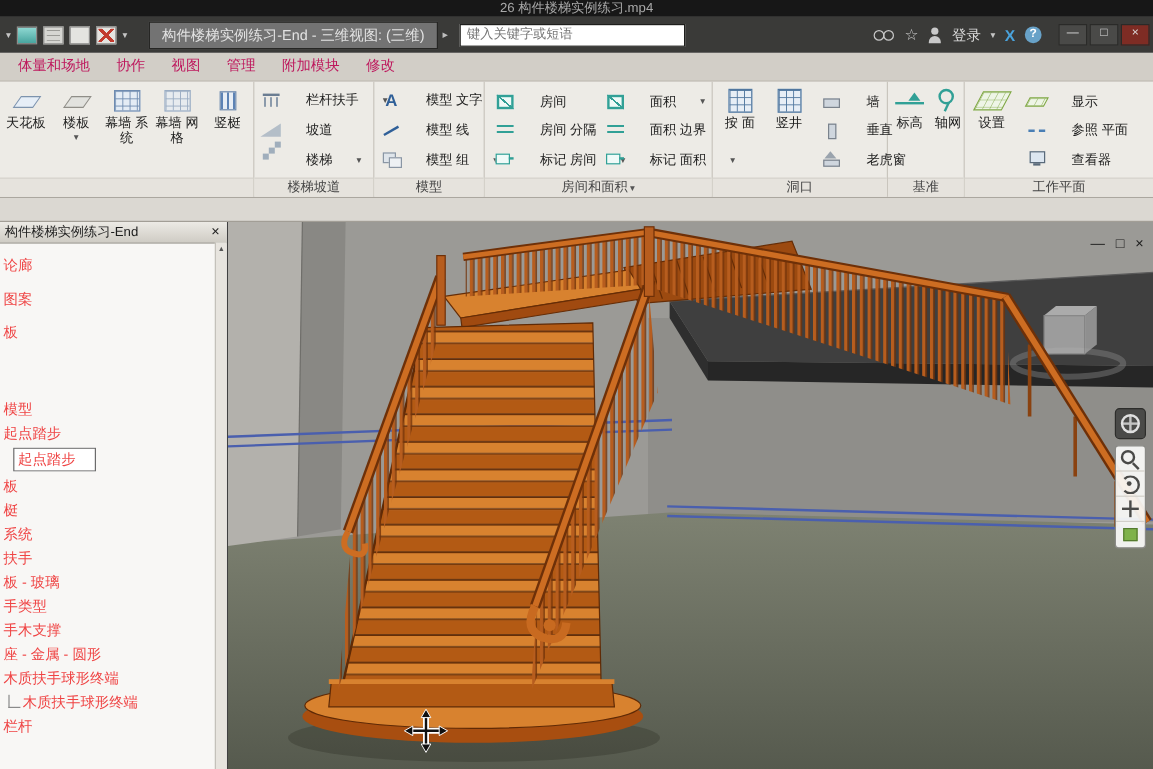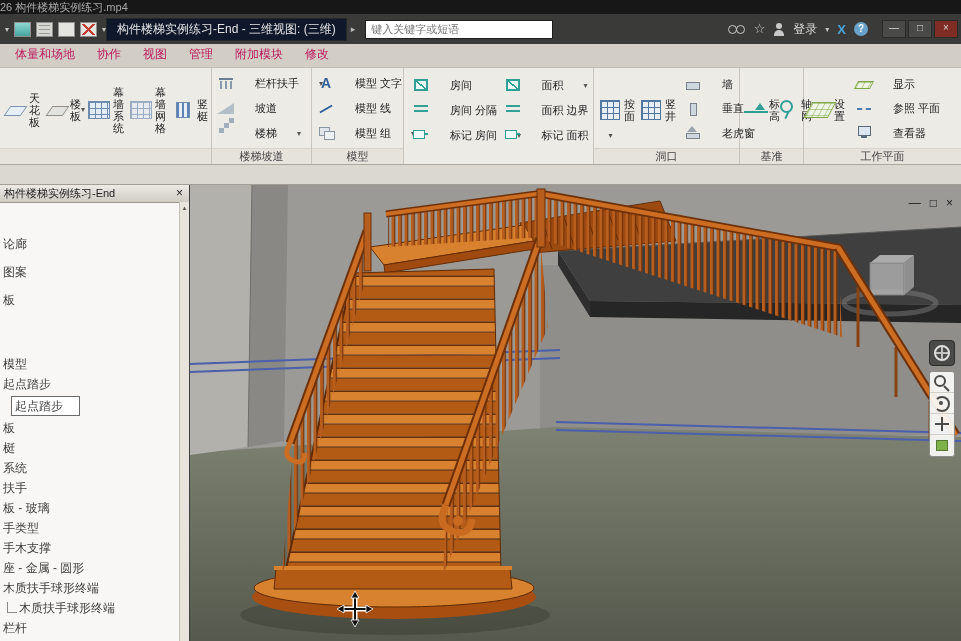--- a/index.html
+++ b/index.html
@@ -2,37 +2,37 @@
 <html><head>
 <meta charset="utf-8">
 <style>
   html,body{margin:0;padding:0}
   body{width:961px;height:641px;overflow:hidden;position:relative;
        font-family:"Liberation Sans","DejaVu Sans",sans-serif;background:#9b9a96;
        -webkit-font-smoothing:antialiased}
 
   
   .video-bar{position:absolute;top:0;left:0;right:0;height:14px;background:#171717;
-             color:#a9a9a9;font-size:11px;line-height:14px;text-align:left;white-space:nowrap}
+             color:#a9a9a9;font-size:11px;line-height:14px;text-align:center;white-space:nowrap}
 
   
   .app-bar{position:absolute;top:14px;left:0;right:0;height:30px;background:#3a3a38;
            display:flex;align-items:center;padding:0 3px;box-sizing:border-box;color:#cfcfcf}
   .qa-icons{display:flex;align-items:center;gap:5px;margin-left:2px}
   .ic-dd{font-size:8px;color:#c5c5c5}
   .tbx{width:15px;height:13px;border:1px solid #8e8e8c;background:#d6d6d2;display:inline-block;position:relative}
   .t1{background:linear-gradient(#8fd8d2,#47a49e)}
   .t2{background:#d6d6d2 repeating-linear-gradient(#9a9a96 0 1px,transparent 1px 4px) center/11px 9px no-repeat}
   .t3{background:#e4e4e0}
   .t4{background:#e4e4e0}
   .t4::after{content:"";position:absolute;inset:1px;
      background:linear-gradient(45deg,transparent 42%,#c23b2e 42% 58%,transparent 58%),
                 linear-gradient(-45deg,transparent 42%,#c23b2e 42% 58%,transparent 58%)}
-  .title-chip{background:#0f172a;border:1px solid #262624;color:#e3e3e3;font-size:12px;
-              padding:2px 10px;white-space:nowrap;margin-left:0}
+  .title-chip{background:#737373;border:1px solid #262624;color:#e3e3e3;font-size:12px;
+              padding:2px 10px;white-space:nowrap;margin-left:18px}
   .chip-nav{font-size:9px;color:#bdbdbd;margin:0 4px}
   .search{width:176px;height:17px;font-size:11px;border:1px solid #1e1e1c;padding:0 5px;
           margin-left:6px;background:#fff;color:#333;font-family:inherit}
   .bar-right{display:flex;align-items:center;gap:8px;margin-left:10px;flex:1;justify-content:flex-end}
   .binoc{width:19px;height:11px;position:relative;display:inline-block}
   .binoc::before,.binoc::after{content:"";position:absolute;top:1px;width:7px;height:7px;
        border:1.5px solid #c9c9c9;border-radius:50%}
   .binoc::before{left:1px}.binoc::after{right:1px}
   .star{font-size:13px;color:#c9c9c9;line-height:12px}
   .person{width:12px;height:13px;position:relative;display:inline-block}
@@ -53,21 +53,21 @@
   .tab{font-size:12px;color:#be185d;padding:4px 11px 4px;white-space:nowrap}
 
   
   .ribbon{position:absolute;top:68px;left:0;right:0;height:97px;background:#edebe6;display:flex;
           border-bottom:1px solid #aba79f;box-sizing:border-box}
   .panel{height:100%;display:flex;flex-direction:column;border-right:1px solid #c9c5bd;box-sizing:border-box;flex:none}
   .pbody{flex:1;display:flex;padding:2px 3px 0;min-height:0}
   .plabel{height:15px;font-size:11px;color:#454545;text-align:center;line-height:14px;
           background:#e6e3dd;border-top:1px solid #d6d3cc;white-space:nowrap;overflow:hidden}
   .plabel .dd{margin-left:2px}
-  .btn-b{width:39px;display:flex;flex-direction:row;align-items:center;font-size:11px;
+  .btn-b{width:39px;display:flex;flex-direction:column;align-items:center;font-size:11px;
          line-height:12px;text-align:center;color:#1d1d1d;padding-top:2px;flex:none}
   .blbl{display:block;max-width:38px}
   .col{display:flex;flex-direction:column;padding:3px 2px;gap:1px;min-width:0}
   .btn-s{display:flex;align-items:center;gap:20px;font-size:11px;color:#1d1d1d;height:24px;
          padding:0 3px;white-space:nowrap}
   .dd{font-size:8px;color:#555}
 
   
   .bic{width:26px;height:24px;position:relative;flex:none;margin-bottom:1px}
   .ics{width:18px;height:16px;position:relative;flex:none}
@@ -126,22 +126,22 @@
   
   .workspace{position:absolute;top:185px;left:0;right:0;bottom:0}
   .browser{position:absolute;left:0;top:0;width:190px;height:100%;background:#f8f7f5;
            border-right:1px solid #404040;box-sizing:border-box}
   .browser-header{height:17px;background:linear-gradient(#eceae5,#cfccc4);border-bottom:1px solid #9a978f;
                   font-size:11px;color:#1d1d1d;display:flex;align-items:center;
                   justify-content:space-between;padding:0 4px;white-space:nowrap;overflow:hidden}
   .bclose{font-size:12px;line-height:11px;color:#222;padding:0 2px}
   .bscroll{position:absolute;top:17px;right:0;width:9px;bottom:0;background:#e7e4de;border-left:1px solid #c4c1ba}
   .bscroll .up{display:block;font-size:6px;color:#555;text-align:center;padding-top:3px}
-  .tree{position:absolute;top:17px;left:0;right:9px;bottom:0;overflow:hidden;padding-top:28px;
-        font-size:12px;color:#404040}
+  .tree{position:absolute;top:17px;left:0;right:9px;bottom:0;overflow:hidden;padding-top:5px;
+        font-size:12px;color:#ef4444}
   .tree-item{height:20px;line-height:20px;padding-left:3px;white-space:nowrap;overflow:hidden}
   .tree-item.tall{height:28px;line-height:28px}
   .tree-item.gap-lg{margin-top:40px}
   .tree-item.gap-md{}
   .tree-item.sel{height:auto;line-height:16px;margin:2px 0 2px 8px}
   .sel .selbox{display:inline-block;border:1px solid #6b6b6b;background:#fff;padding:1px 16px 1px 3px}
   .branch{display:inline-block;width:9px;height:10px;border-left:1px solid #8a8a8a;
           border-bottom:1px solid #8a8a8a;margin:0 2px 2px 4px;vertical-align:middle}
 
   
@@ -308,20 +308,23 @@
           <div class="btn-s">
             <span class="ics m-hlines"></span>
             <span>面积 边界</span>
           </div>
           <div class="btn-s">
             <span class="ics m-tag"></span>
             <span>标记 面积</span>
             <span class="dd">▾</span>
           </div>
         </div>
+      </div>
+      <div class="plabel">
+        <span>房间和面积</span><span class="dd">▾</span>
       </div>
     </div>
 
     <div class="panel" style="width:146px">
       <div class="pbody" style="gap:2px">
         <div class="btn-b">
           <span class="bic m-cube"></span>
           <span class="blbl">按 面</span>
         </div>
         <div class="btn-b">

